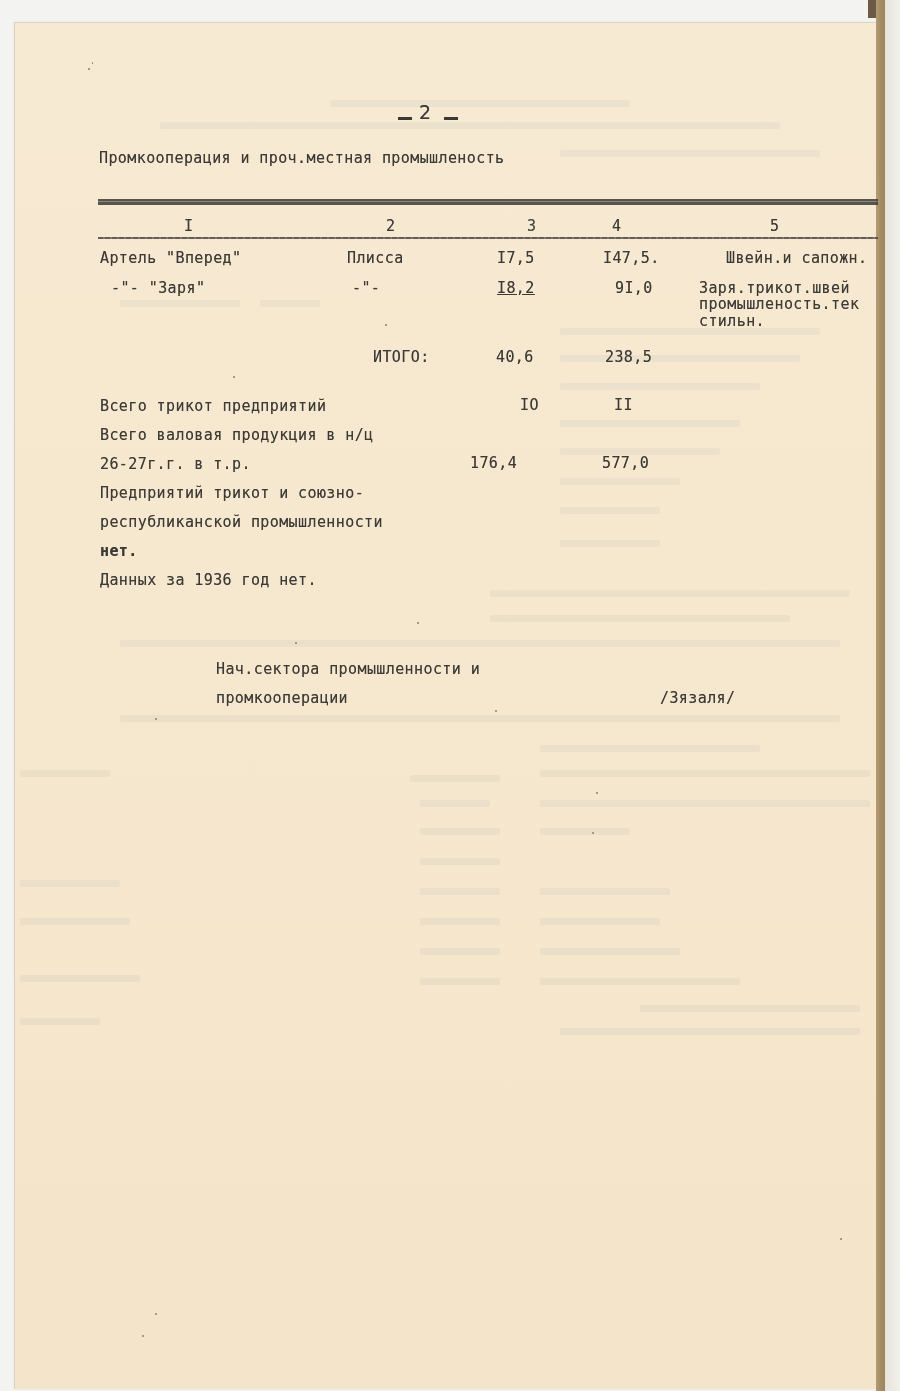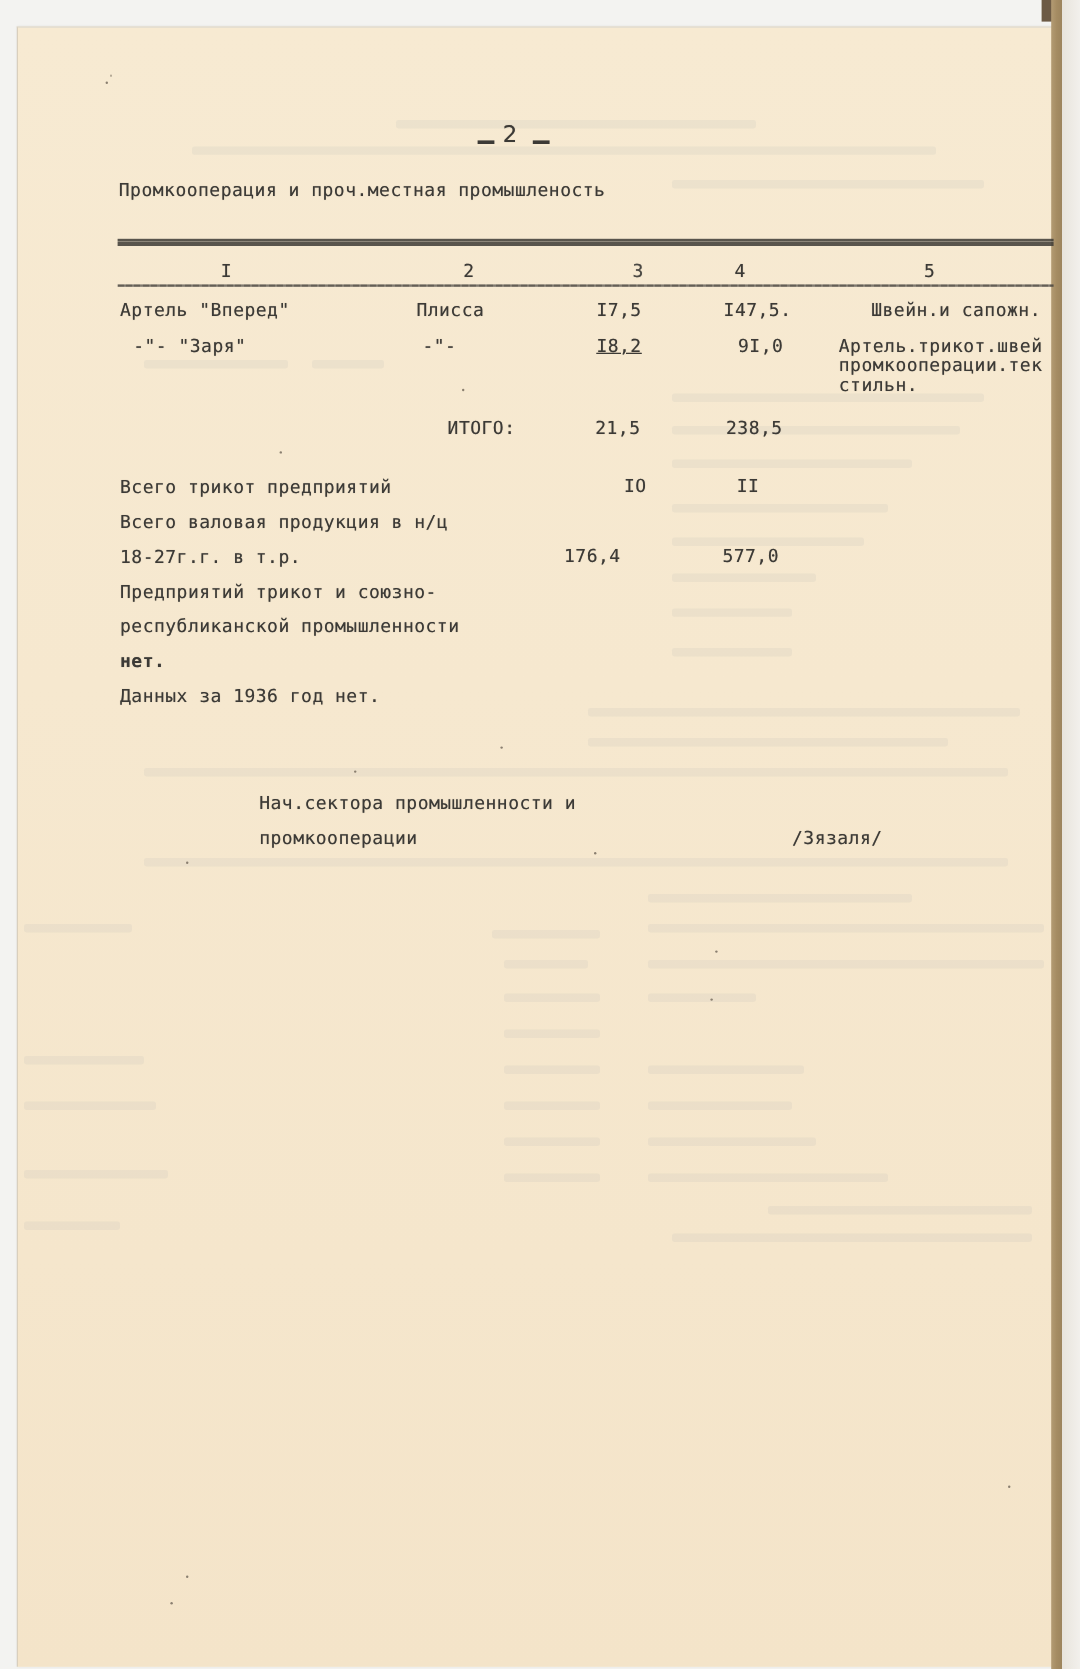--- a/index.html
+++ b/index.html
@@ -176,40 +176,40 @@
   <div class="tw" style="left:497px;top:249px;">I7,5</div>
   <div class="tw" style="left:603px;top:249px;">I47,5.</div>
   <div class="tw" style="left:699px;top:249px;padding-left:27px;">Швейн.и сапожн.</div>
 </div>
 
 <div>
   <div class="tw" style="left:111px;top:279px;">-"-  "Заря"</div>
   <div class="tw" style="left:352px;top:279px;">-"-</div>
   <div class="tw" style="left:497px;top:279px;text-decoration:underline;">I8,2</div>
   <div class="tw" style="left:615px;top:279px;">9I,0</div>
-  <div class="tw" style="left:699px;top:279px;">Артель.трикот.швей</div>
-  <div class="tw" style="left:699px;top:295px;">промкооперации.тек</div>
+  <div class="tw" style="left:699px;top:279px;">Заря.трикот.швей</div>
+  <div class="tw" style="left:699px;top:295px;">промышленость.тек</div>
   <div class="tw" style="left:699px;top:312px;">стильн.</div>
 </div>
 
 <div>
   <div class="tw" style="left:373px;top:348px;">ИТОГО:</div>
-  <div class="tw" style="left:496px;top:348px;">21,5</div>
+  <div class="tw" style="left:496px;top:348px;">40,6</div>
   <div class="tw" style="left:605px;top:348px;">238,5</div>
 </div>
 
 <div>
   <div class="tw" style="left:100px;top:397px;">Всего трикот предприятий</div>
   <div class="tw" style="left:520px;top:396px;">IO</div>
   <div class="tw" style="left:614px;top:396px;">II</div>
 </div>
 
 <div>
   <div class="tw" style="left:100px;top:426px;">Всего валовая продукция в н/ц</div>
-  <div class="tw" style="left:100px;top:455px;">18-27г.г. в т.р.</div>
+  <div class="tw" style="left:100px;top:455px;">26-27г.г. в т.р.</div>
   <div class="tw" style="left:470px;top:454px;">176,4</div>
   <div class="tw" style="left:602px;top:454px;">577,0</div>
 </div>
 
 <div>
   <div class="tw" style="left:100px;top:484px;">Предприятий трикот и союзно-</div>
   <div class="tw" style="left:100px;top:513px;">республиканской промышленности</div>
   <div class="tw" style="left:100px;top:542px;font-weight:bold;">нет.</div>
   <div class="tw" style="left:100px;top:571px;">Данных за 1936 год нет.</div>
 </div>

